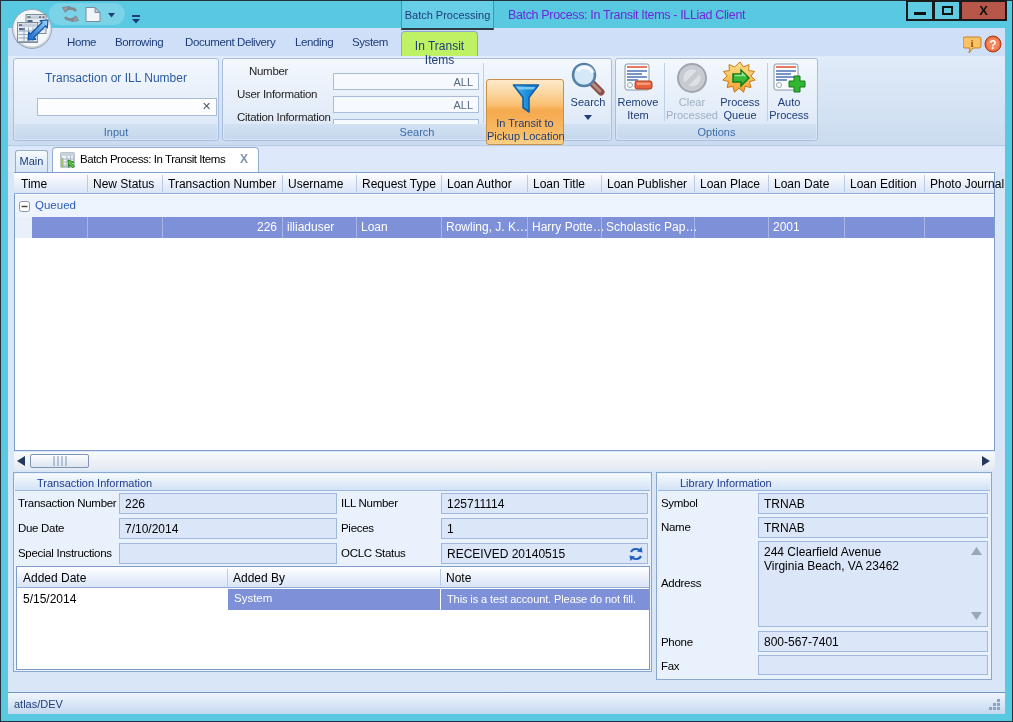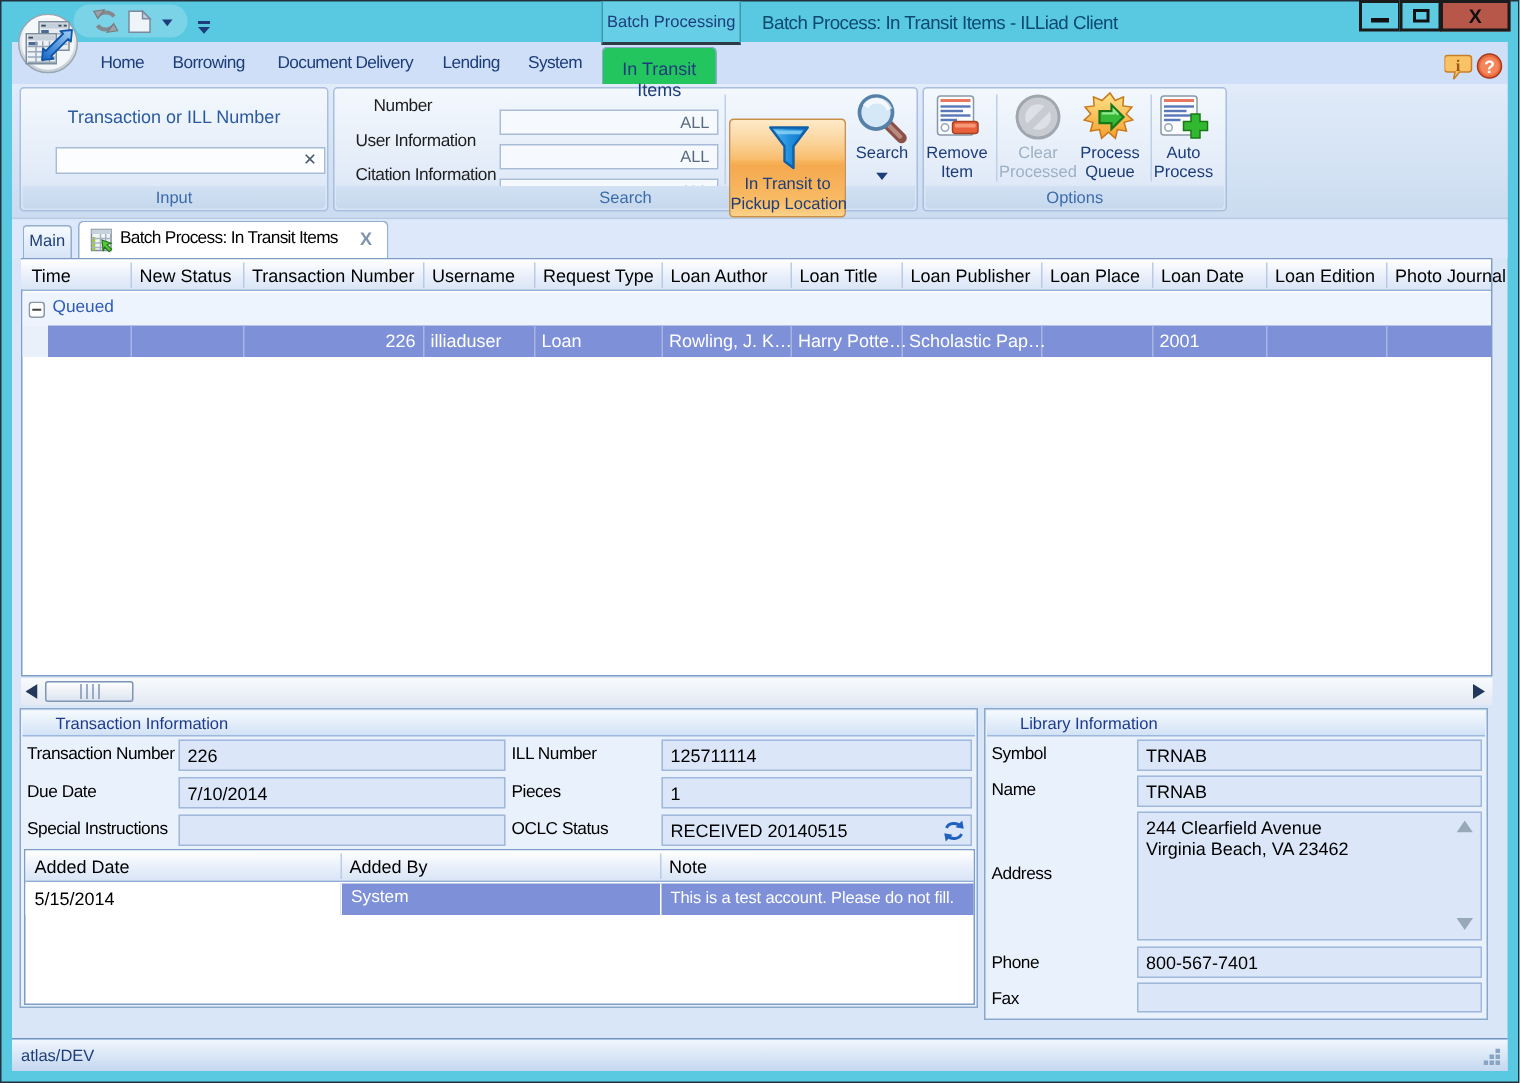--- a/index.html
+++ b/index.html
@@ -1,36 +1,36 @@
 <!DOCTYPE html>
 <html><head>
 <meta charset="utf-8">
 <style>
 * { margin:0; padding:0; box-sizing:border-box; }
 html,body { width:1013px; height:722px; overflow:hidden; }
 body { font-family:"Liberation Sans", sans-serif; position:relative; background:#59c9e2; }
 .abs { position:absolute; }
 #frame { position:absolute; left:0; top:0; width:1013px; height:722px; border:1px solid #22323c; }
 #client { position:absolute; left:8px; top:28px; width:997px; height:686px; background:#d9e6f7; }
-#title { position:absolute; left:508px; top:8px; font-size:12.5px; letter-spacing:-0.35px; color:#0c4a6e; white-space:nowrap; }
+#title { position:absolute; left:508px; top:8px; font-size:12.5px; letter-spacing:-0.35px; color:#6d28d9; white-space:nowrap; }
 #ctxtab { position:absolute; left:401px; top:1px; width:93px; height:29px; background:#66cee6; border-left:1px solid #3b98b0; border-right:1px solid #3b98b0; border-bottom:2px solid #2e3a46; z-index:5; }
 #ctxtab span { position:absolute; left:0; right:0; top:8px; text-align:center; font-size:11px; color:#1d3d7a; white-space:nowrap; }
 .winbtn { position:absolute; top:0; height:21px; border:2px solid #1b1b1b; }
 #btn-min  { left:906px; width:28px; background:#5fcbe2; }
 #btn-max  { left:933px; width:28px; background:#5fcbe2; }
 #btn-close{ left:960px; width:47px; background:#b6574a; }
 #btn-min i { position:absolute; left:6px; top:10px; width:12px; height:3px; background:#111; }
 #btn-max i { position:absolute; left:7px; top:4px; width:11px; height:9px; border:2px solid #111; }
 #btn-close i { position:absolute; left:0; right:0; top:1px; text-align:center; font-size:13px; font-weight:bold; color:#111; font-style:normal; }
 #qat { position:absolute; left:49px; top:3px; width:76px; height:22px; background:#7bd3e7; border-radius:11px; }
 #chev { position:absolute; left:131px; top:10px; }
 #appbtn { position:absolute; left:12px; top:9px; z-index:30; }
 #tabrow { position:absolute; left:8px; top:28px; width:997px; height:28px; background:#cfdff7; }
 .rtab { position:absolute; top:36px; height:15px; font-size:11.5px; letter-spacing:-0.4px; color:#1d3d7a; white-space:nowrap; }
-#tab-active { position:absolute; left:401px; top:31px; width:77px; height:25px; background:#22c55e; border:1px solid #8ea9cb; border-bottom:none; border-radius:4px 4px 0 0; color:#1d3d7a; font-size:12px; text-align:center; padding-top:7px; z-index:6; }
+#tab-active { position:absolute; left:401px; top:31px; width:77px; height:25px; background:#bef264; border:1px solid #8ea9cb; border-bottom:none; border-radius:4px 4px 0 0; color:#1d3d7a; font-size:12px; text-align:center; padding-top:7px; z-index:6; }
 #ribbon { position:absolute; left:8px; top:56px; width:997px; height:90px; background:linear-gradient(#e1ebf9,#d5e3f4 55%,#cbdcf0); border-bottom:1px solid #b7cbe4; }
 .rpanel { position:absolute; top:58px; height:83px; border:1px solid #aabfdf; border-radius:3px; background:linear-gradient(#f3f8fd,#e2ebf8 70%,#d6e3f4); }
 .plabel { position:absolute; left:1px; right:1px; bottom:1px; height:15px; background:linear-gradient(#d2e1f3,#c6d8ee); border-radius:0 0 3px 3px; text-align:center; font-size:11px; color:#3c6ca8; padding-top:2px; }
 .srow-label { position:absolute; font-size:11.5px; letter-spacing:-0.3px; color:#1e1e1e; white-space:nowrap; }
 .sbox { position:absolute; left:110px; width:146px; height:17px; background:#f6f9fd; border:1px solid #a8bcd8; font-size:11px; color:#5a6b80; text-align:right; padding:2px 5px 0 0;margin-top:11px; }
 .btntxt { position:absolute; width:100%; text-align:center; font-size:11px; color:#1d3c7a; line-height:13px; white-space:nowrap; }
 .vsep { position:absolute; top:62px; width:1px; height:58px; background:#bcd0e8; }
 #tabstrip { position:absolute; left:8px; top:147px; width:997px; height:25px; background:#dde9fa; }
 #tab-main { position:absolute; left:15px; top:150px; width:33px; height:22px; background:linear-gradient(#f5fafe,#d6e4f6); border:1px solid #94aecd; border-bottom:none; border-radius:3px 3px 0 0; font-size:11px; color:#1d3d7a; text-align:center; padding-top:4px; }
 #tab-batch { position:absolute; left:52px; top:147px; width:207px; height:25px; background:#fff; border:1px solid #94aecd; border-bottom:none; border-radius:4px 4px 0 0; }

